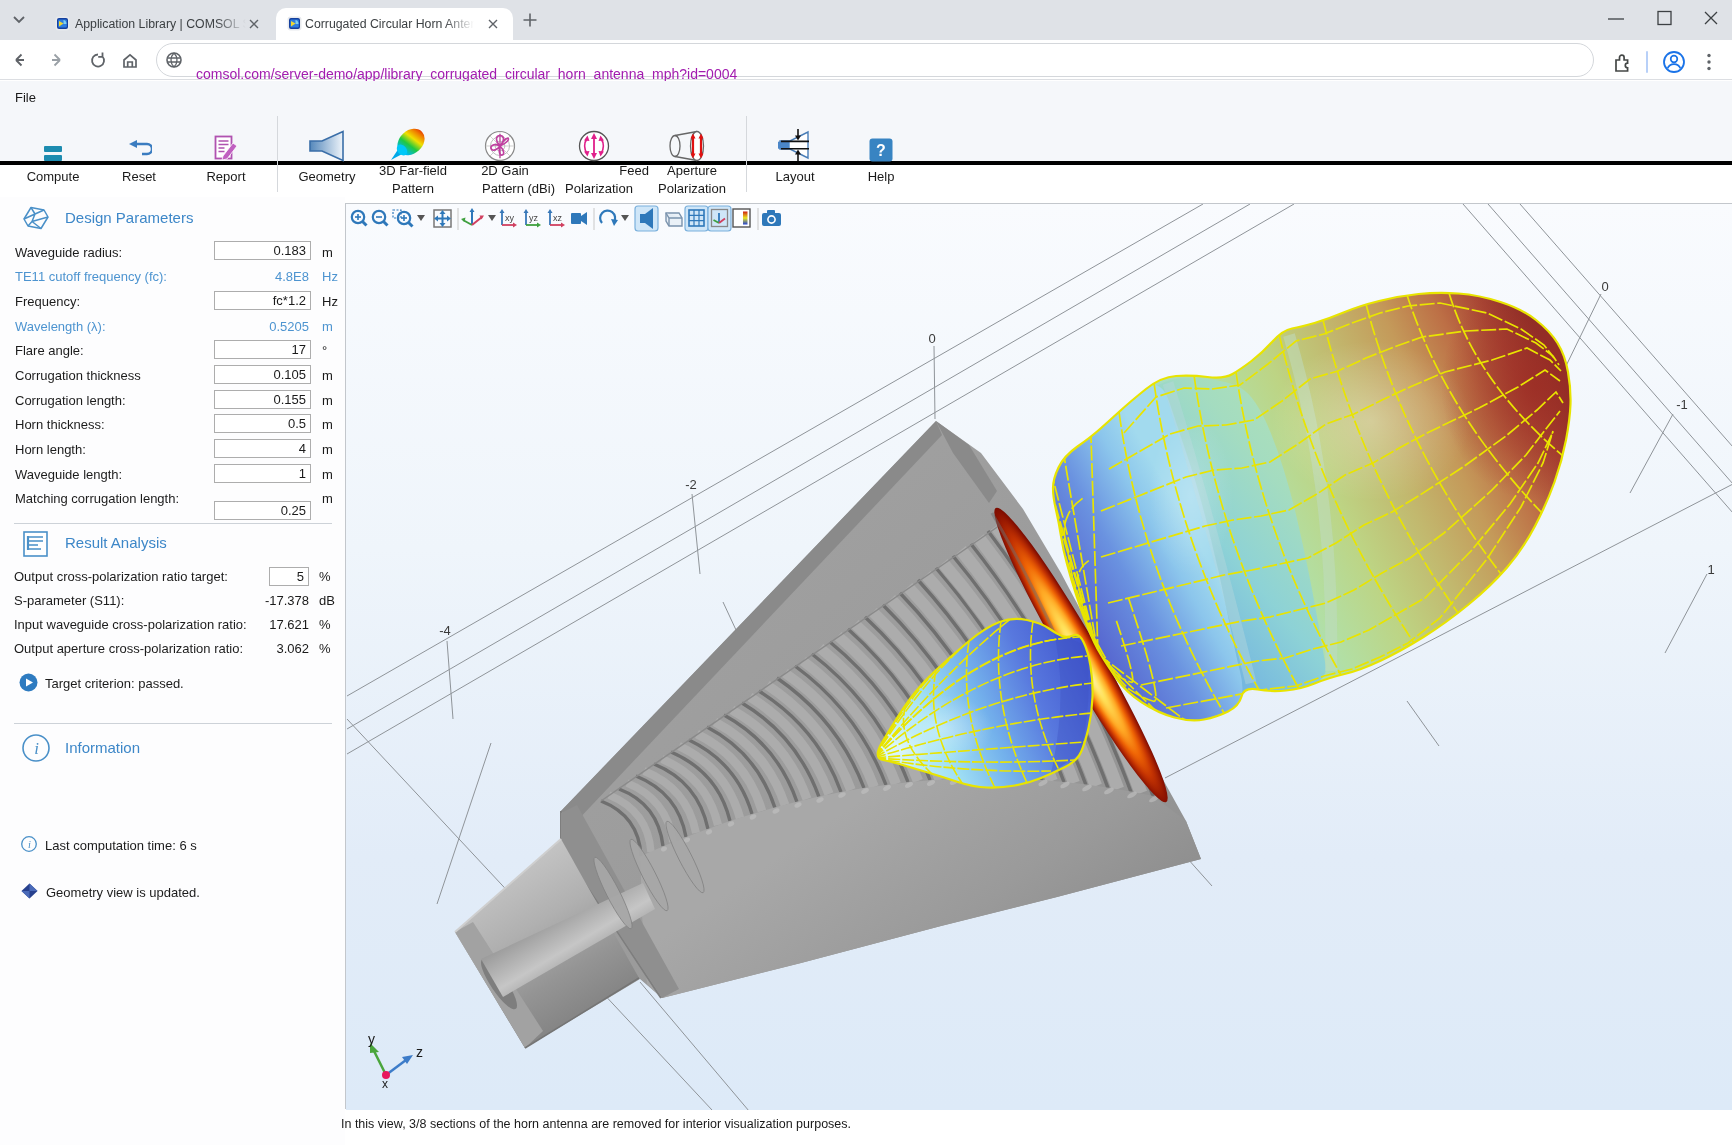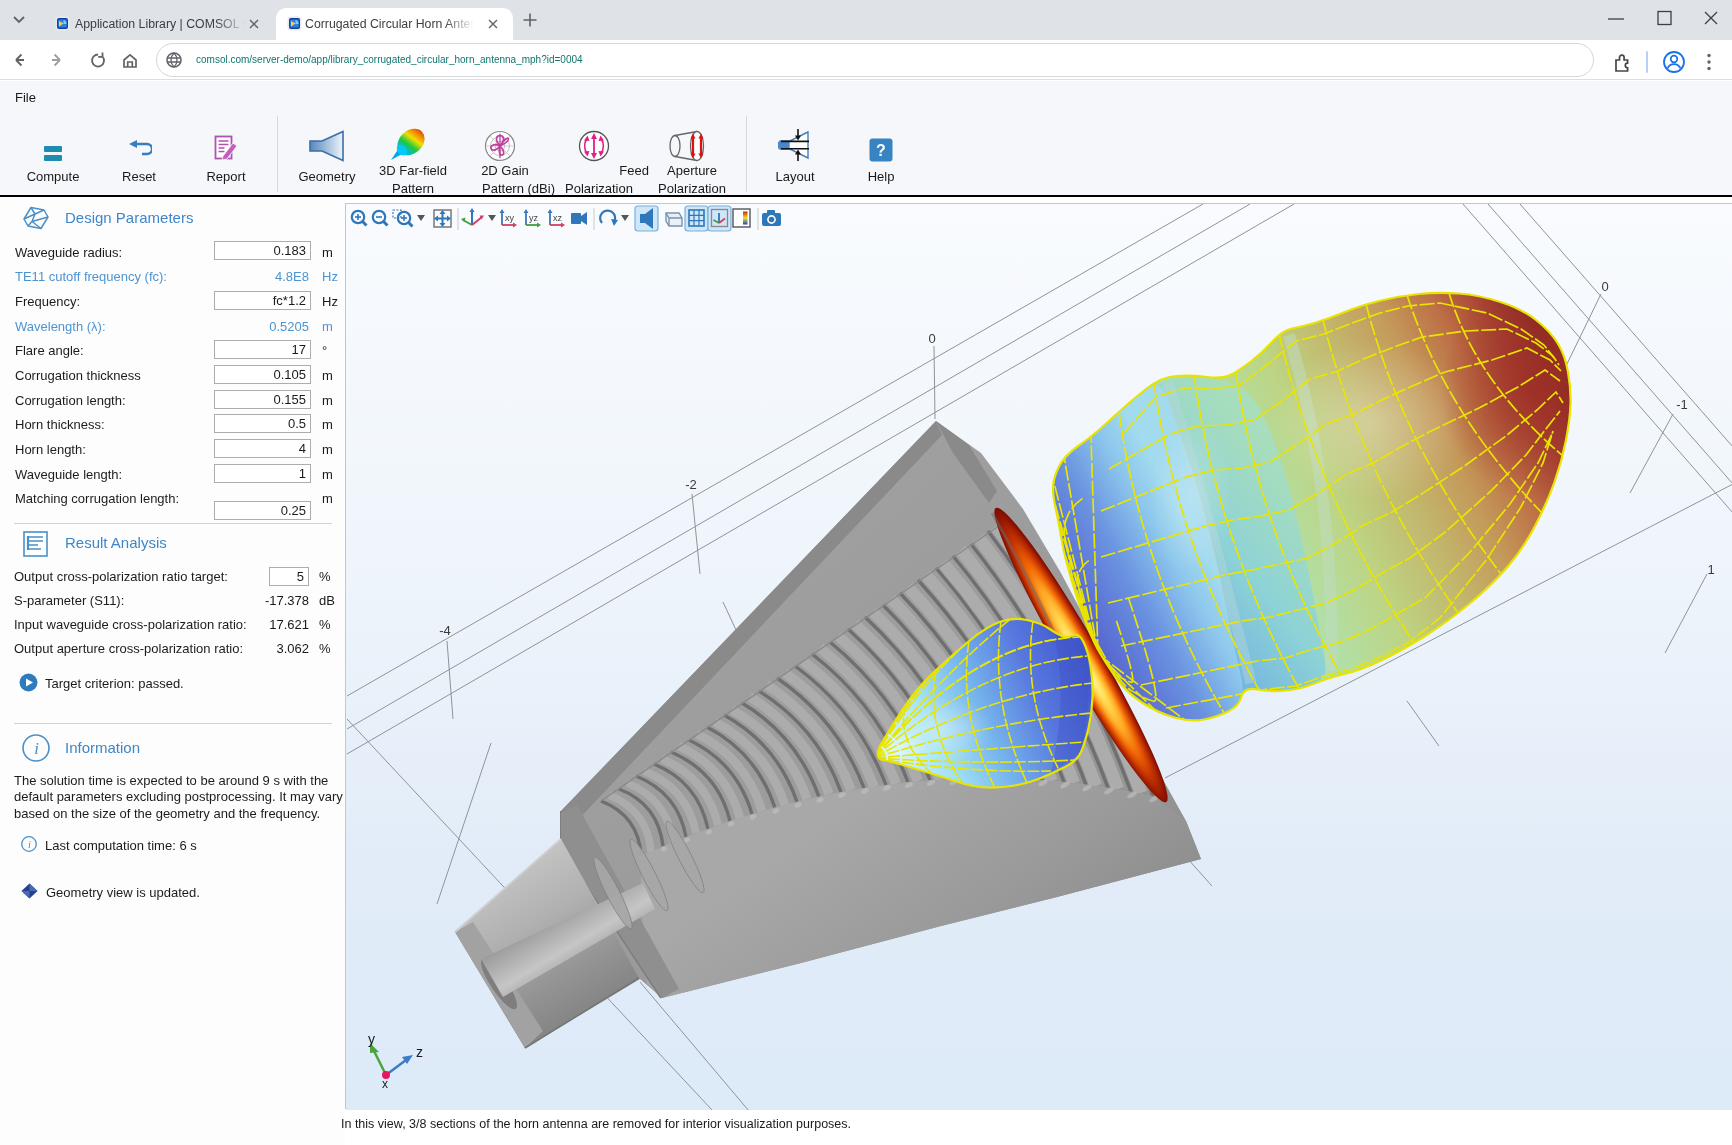--- a/index.html
+++ b/index.html
@@ -1,19 +1,19 @@
 <!DOCTYPE html>
 <html><head><meta charset="utf-8"><style>
 *{margin:0;padding:0;box-sizing:border-box}
 html,body{width:1732px;height:1145px;overflow:hidden;background:#fff;
  font-family:"Liberation Sans",sans-serif;-webkit-font-smoothing:antialiased}
 .abs{position:absolute}
 #tabstrip{position:absolute;left:0;top:0;width:1732px;height:40px;background:#dfe2e7}
 #addr{position:absolute;left:0;top:40px;width:1732px;height:40px;background:#fff;border-bottom:1px solid #dcdee2}
-#apptop{position:absolute;left:0;top:81px;width:1732px;height:116px;background:#f5f7fa;border-bottom:2px solid #000000}
+#apptop{position:absolute;left:0;top:81px;width:1732px;height:84px;background:#f5f7fa;border-bottom:4px solid #000000}
 #leftpanel{position:absolute;left:0;top:197px;width:345px;height:948px;background:#fdfdfe}
 #viewport{position:absolute;left:345px;top:203px;width:1387px;height:906px;border:1px solid #c3c7cc;border-right:none}
 #caption{position:absolute;left:341px;top:1117px;font-size:12.5px;color:#1a1a1a}
 .tab{position:absolute;top:8px;height:32px;font-size:12.3px;color:#3c4043}
 .tabactive{background:#fff;border-radius:10px 10px 0 0}
 .tabtitle{position:absolute;left:29px;top:9px;white-space:nowrap;overflow:hidden}
 .tbtn{position:absolute;text-align:center;font-size:13px;color:#1a1a1a}
 .tsep{position:absolute;top:35px;width:1px;height:76px;background:#d5d8dc}
 .lbl{position:absolute;font-size:13px;color:#1c1c1c;white-space:nowrap}
 .lblb{position:absolute;font-size:13px;color:#4d94d0;white-space:nowrap}
@@ -73,21 +73,21 @@
       <path d="M12,10 L4,10 M4,10 L9.5,4.5 M4,10 L9.5,15.5" stroke="#5f6368" stroke-width="1.8" fill="none"></path>
       <path d="M40,10 L48,10 M48,10 L42.5,4.5 M48,10 L42.5,15.5" stroke="#9aa0a6" stroke-width="1.8" fill="none"></path>
       <path d="M86,4.5 A6,6 0 1 0 90.5,6.5 M90.5,2.5 L90.5,6.8 L86.2,6.8" stroke="#5f6368" stroke-width="1.8" fill="none"></path>
       <path d="M112,17 L112,10 L118,4.8 L124,10 L124,17 Z M115.7,17 L115.7,12 L120.3,12 L120.3,17" stroke="#5f6368" stroke-width="1.7" fill="none"></path>
     </svg>
     <div class="abs" style="left:156px;top:3px;width:1438px;height:34px;border:1px solid #d4d7db;border-radius:17px;background:#fff"></div>
     <svg class="abs" style="left:166px;top:12px" width="17" height="17">
       <circle cx="8" cy="8" r="7" fill="none" stroke="#5f6368" stroke-width="1.6"></circle>
       <path d="M8,1 C4,5 4,11 8,15 M8,1 C12,5 12,11 8,15 M1.3,6 L14.7,6 M1.3,10 L14.7,10" stroke="#5f6368" stroke-width="1.3" fill="none"></path>
     </svg>
-    <div class="abs" style="left:196px;top:14px;font-size:10px;color:#0f766e">comsol.com/server-demo/app/library_corrugated_circular_horn_antenna_mph?id=0004</div>
+    <div class="abs" style="left:196px;top:26px;font-size:14px;color:#a21caf">comsol.com/server-demo/app/library_corrugated_circular_horn_antenna_mph?id=0004</div>
     <svg class="abs" style="left:1610px;top:11px" width="110" height="22">
       <path d="M6,9 L9.5,9 L9.5,6.5 a2.3,2.3 0 0 1 4.6,0 L14.1,9 L17.6,9 L17.6,12.2 a2.3,2.3 0 0 0 0,4.6 L17.6,20 L6,20 Z" fill="none" stroke="#444746" stroke-width="1.7"></path>
       <rect x="36" y="0" width="2" height="22" rx="1" fill="#b8d0f8"></rect>
       <circle cx="64" cy="11" r="10" fill="none" stroke="#1a73e8" stroke-width="1.8"></circle>
       <circle cx="64" cy="8" r="3.3" fill="none" stroke="#1a73e8" stroke-width="1.7"></circle>
       <path d="M57.5,17.5 A7,7 0 0 1 70.5,17.5" fill="none" stroke="#1a73e8" stroke-width="1.7"></path>
       <g fill="#5f6368">
         <circle cx="99" cy="4.5" r="1.7"></circle>
         <circle cx="99" cy="11" r="1.7"></circle>
         <circle cx="99" cy="17.5" r="1.7"></circle>
@@ -278,21 +278,20 @@
       <circle cx="9.5" cy="9.5" r="9" fill="#2e7bc0"></circle>
       <polygon points="7,5.5 14,9.5 7,13.5" fill="#fff"></polygon>
     </svg>
     <div class="lbl" style="left:45px;top:479px">Target criterion: passed.</div>
     <div class="hsep" style="top:526px"></div>
     <svg class="abs" style="left:22px;top:537px" width="28" height="28">
       <circle cx="14" cy="14" r="13" fill="none" stroke="#4a90c8" stroke-width="1.6"></circle>
       <text x="14.5" y="20" font-size="17" font-style="italic" font-family="Liberation Serif,serif" fill="#4a90c8" text-anchor="middle">i</text>
     </svg>
     <div class="sect" style="left:65px;top:542px">Information</div>
-    <div class="lbl" style="left:14px;top:576px;line-height:16.3px;white-space:normal;width:332px">The solution time is expected to be around 9 s with the default parameters excluding postprocessing. It may vary based on the size of the geometry and the frequency.</div>
     <svg class="abs" style="left:21px;top:639px" width="16" height="16">
       <circle cx="8" cy="8" r="7.3" fill="none" stroke="#4a90c8" stroke-width="1.3"></circle>
       <text x="8.4" y="11.8" font-size="10.5" font-style="italic" font-family="Liberation Serif,serif" fill="#4a90c8" text-anchor="middle">i</text>
     </svg>
     <div class="lbl" style="left:45px;top:641px">Last computation time: 6 s</div>
     <svg class="abs" style="left:21px;top:686px" width="17" height="16">
       <polygon points="8.5,0.5 16.5,8 8.5,15.5 0.5,8" fill="#27408e"></polygon>
       <polygon points="8.5,0.5 16.5,8 8.5,8" fill="#4a6ab8"></polygon>
       <polygon points="0.5,8 8.5,8 8.5,15.5" fill="#4a6ab8"></polygon>
     </svg>

